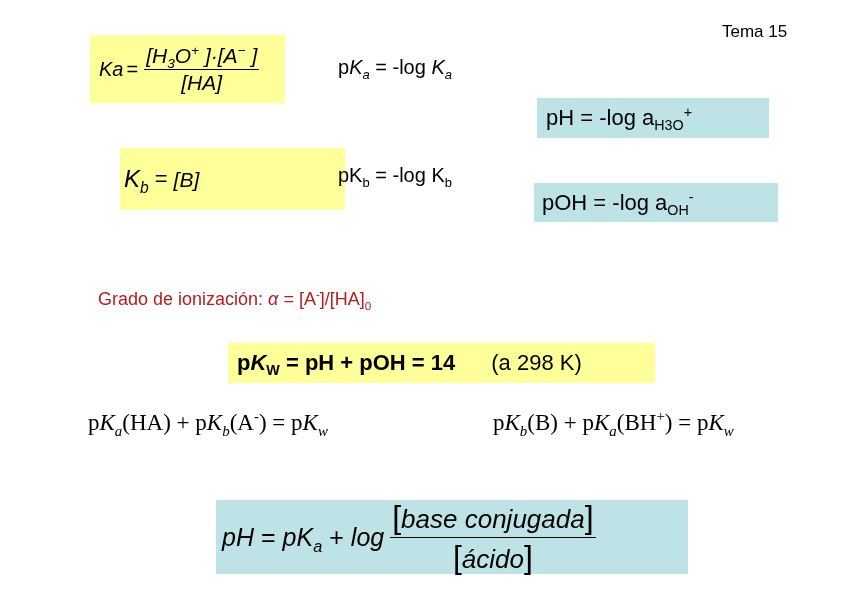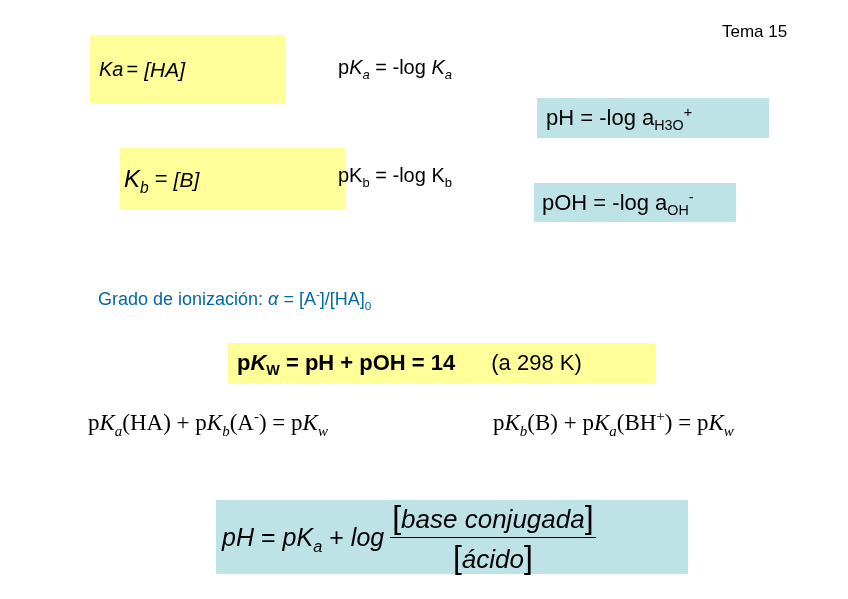--- a/index.html
+++ b/index.html
@@ -23,43 +23,44 @@
   .ka-box { left: 90px; top: 35px; width: 195px; height: 68px; font-size: 21px; font-style: italic; }
   .ka-box .lhs { margin-left: 9px; font-size: 20px; }
   .ka-box .eq { margin: 0 6px 0 3px; font-style: normal; font-size: 20px; }
   .pka { left: 338px; top: 56px; font-size: 20px; }
   .kb-box { left: 78px; top: 148px; width: 225px; height: 62px; font-size: 21px; font-style: italic; margin-left: 42px; }
   .kb-box .lhs { margin-left: 4px; font-size: 24px; }
   .kb-box .eq { margin: 0 6px 0 6px; font-style: normal; font-size: 22px; }
   .pkb { left: 338px; top: 164px; font-size: 20px; }
   .ph-box { left: 537px; top: 98px; width: 232px; height: 40px; font-size: 22px; }
   .ph-box span.t { margin-left: 9px; }
-  .poh-box { left: 534px; top: 183px; width: 202px; height: 39px; font-size: 22px; align-items: center; }
+  .poh-box { left: 534px; top: 183px; width: 244px; height: 39px; font-size: 22px; align-items: center; }
   .poh-box span.t { margin-left: 8px; }
-  .grado { left: 98px; top: 289px; font-size: 18px; color: #0369a1; }
+  .grado { left: 98px; top: 289px; font-size: 18px; color: #b91c1c; }
   .kw-box { left: 228px; top: 343px; width: 427px; height: 40px; font-size: 22px; }
   .kw-box .bold { font-weight: bold; margin-left: 9px; }
   .kw-box .cond { margin-left: 36px; }
   .rel1 { left: 88px; top: 410px; font-size: 23px; }
   .rel2 { left: 493px; top: 410px; font-size: 23px; }
   .hh-box { left: 216px; top: 500px; width: 472px; height: 74px; font-size: 25px; font-style: italic; }
   .hh-box .lhs { margin-left: 6px; }
   .hh-box .op { font-style: normal; margin: 0 7px; }
   .hh-box .frac .num, .hh-box .frac .den { font-size: 26px; }
   .br { font-style: normal; font-size: 32px; font-weight: 300; }
 </style>
 </head>
 <body>
 
 <div class="abs tema">Tema 15</div>
 
 <div class="abs ka-box yellow eqbox">
   <span class="lhs">Ka</span>
   <span class="eq">=</span>
   <span class="frac">
+    <span class="num"><span>[H</span><sub>3</sub><span>O</span><sup>+</sup><span> ]·[A</span><sup>−</sup><span> ]</span></span>
     <span class="den">[HA]</span>
   </span>
 </div>
 
 <div class="abs pka">
   <span>p</span><span class="it">K</span><sub class="it">a</sub><span> = -log </span><span class="it">K</span><sub class="it">a</sub>
 </div>
 
 <div class="abs kb-box yellow eqbox">
   <span class="lhs"><span>K</span><sub>b</sub></span>

